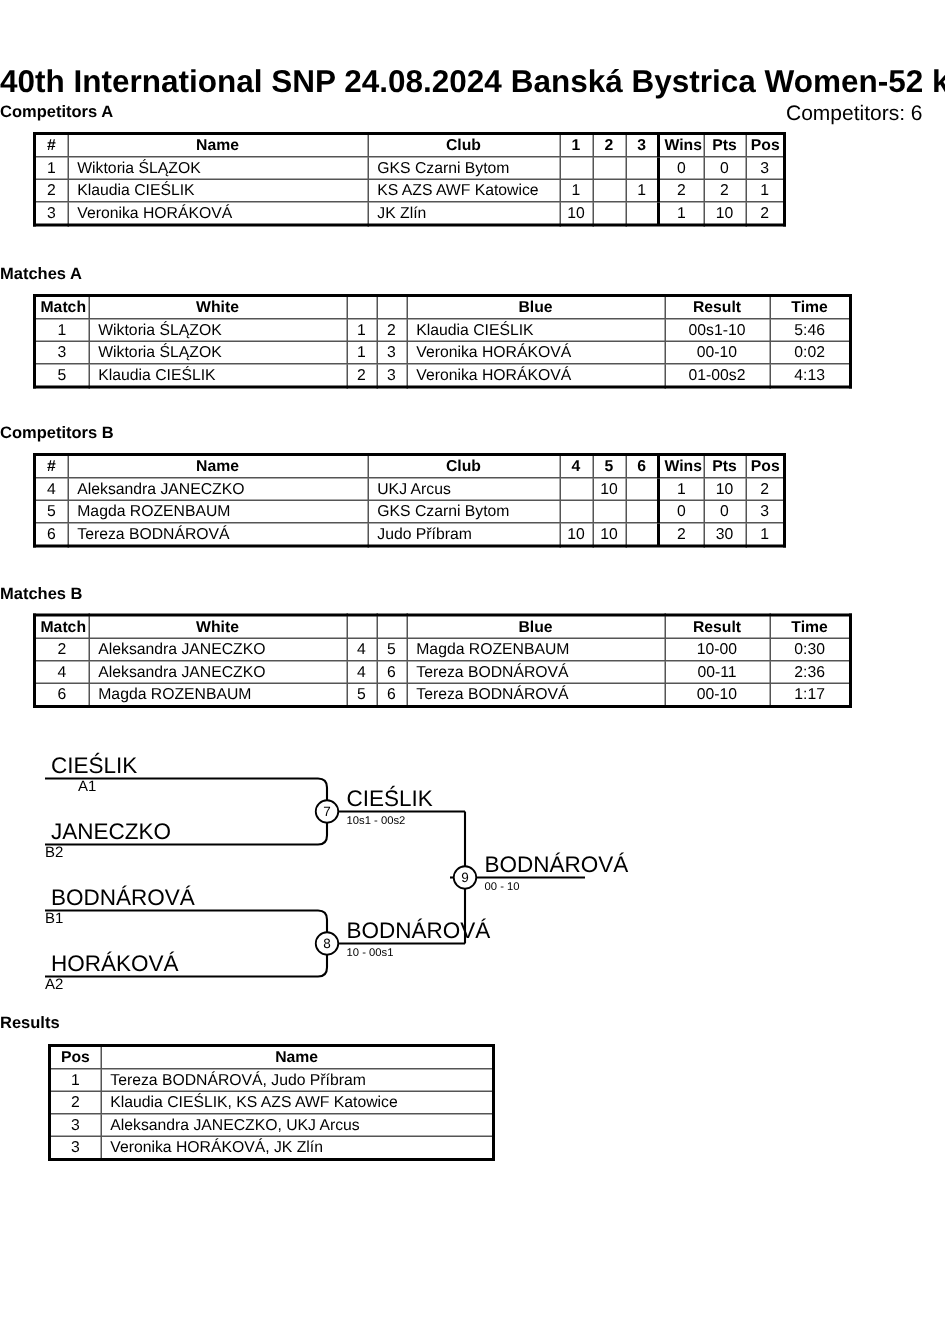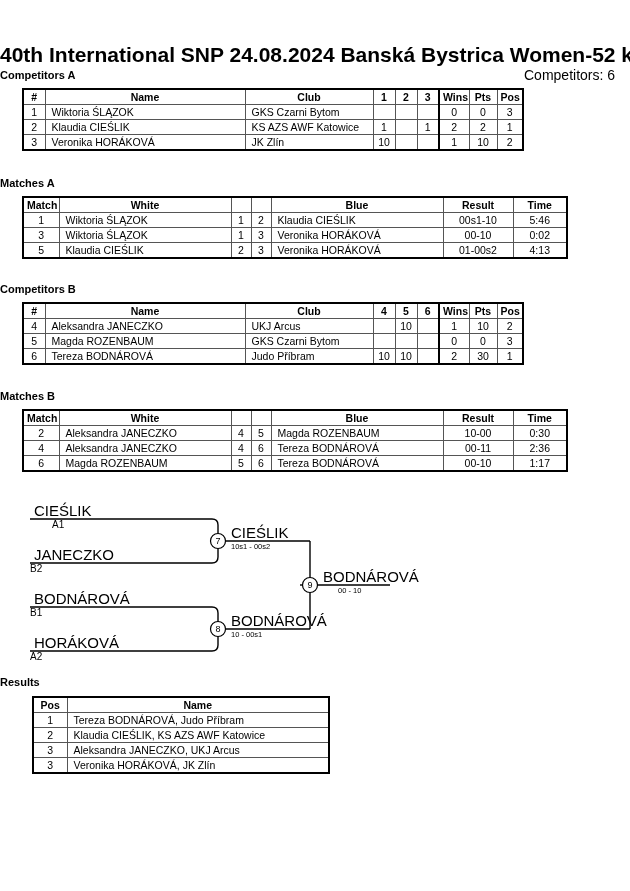--- a/index.html
+++ b/index.html
@@ -394,21 +394,21 @@
   <div class="bk-num" style="left:211px; top:134px;">8</div>
   <div class="bk-num" style="left:303px; top:90px;">9</div>
 
   <div class="bk-name" style="left:231px; top:34px;">CIEŚLIK</div>
   <div class="bk-score" style="left:231px; top:52px;">10s1 - 00s2</div>
 
   <div class="bk-name" style="left:231px; top:122px;">BODNÁROVÁ</div>
   <div class="bk-score" style="left:231px; top:140px;">10 - 00s1</div>
 
   <div class="bk-name" style="left:323px; top:78px;">BODNÁROVÁ</div>
-  <div class="bk-score" style="left:338px; top:96px;">00 - 10</div>
+  <div class="bk-score" style="left:323px; top:96px;">00 - 10</div>
 </div>
 
 <div class="section-label" style="top:676px; left:0; width:330px;">Results</div>
 
 <table class="grid" id="tbl-results" style="top:696px; left:32px; width:296px;">
   <colgroup>
     <col style="width:34px">
       <col style="width:262px">
   </colgroup>
   <thead>

